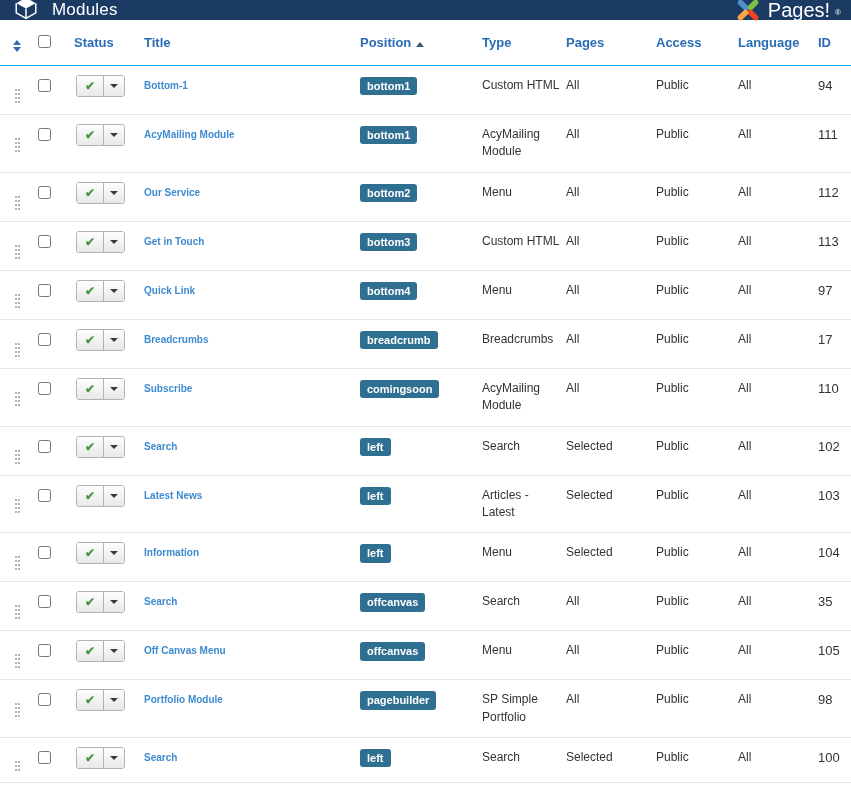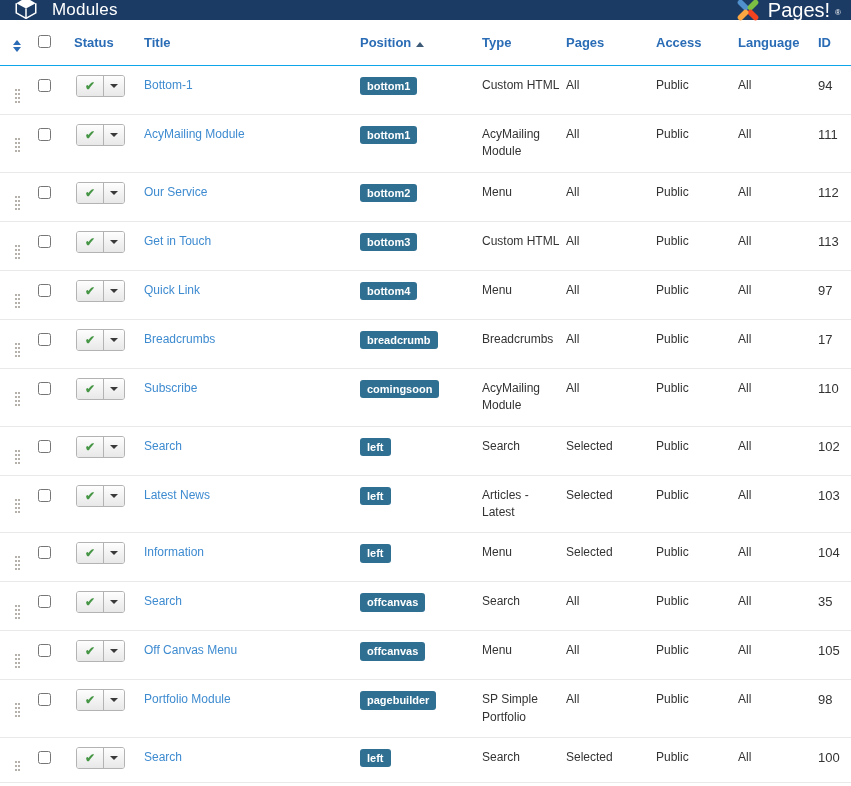--- a/index.html
+++ b/index.html
@@ -36,21 +36,21 @@
     vertical-align: top; padding: 11px 8px; line-height: 1.45;
     font-size: 12px; border-bottom: 1px solid #e9e9e9;
   }
 
   .c-handle { text-align: center; }
   th.c-handle { padding-left: 2px; padding-right: 2px; }
   td.c-handle { padding-top: 13px; }
   td.c-check, th.c-check { padding-left: 4px; }
   td.c-check { padding-top: 13px; }
   td.c-status { padding-top: 9px; padding-left: 10px; }
-  td.c-title a { color: var(--link_blue, #3e8bd0); text-decoration: none; font-size: 12px; }
+  td.c-title a { color: var(--link_blue, #3e8bd0); text-decoration: none; font-size: 10px; font-weight: bold; }
   td.c-pos, th.c-pos { padding-left: 0; }
   td.c-type, th.c-type { padding-left: 2px; padding-right: 4px; }
   td.c-pages, th.c-pages, td.c-access, th.c-access, td.c-lang, th.c-lang { padding-left: 0; }
   td.c-id, th.c-id { text-align: right; padding-right: 28px; padding-left: 0; }
   td.c-id { font-size: 13px; color: #333; text-align: right; }
 
   
   .grip {
     display: inline-grid;
     grid-template-columns: 2px 2px; gap: 2px 1px;

